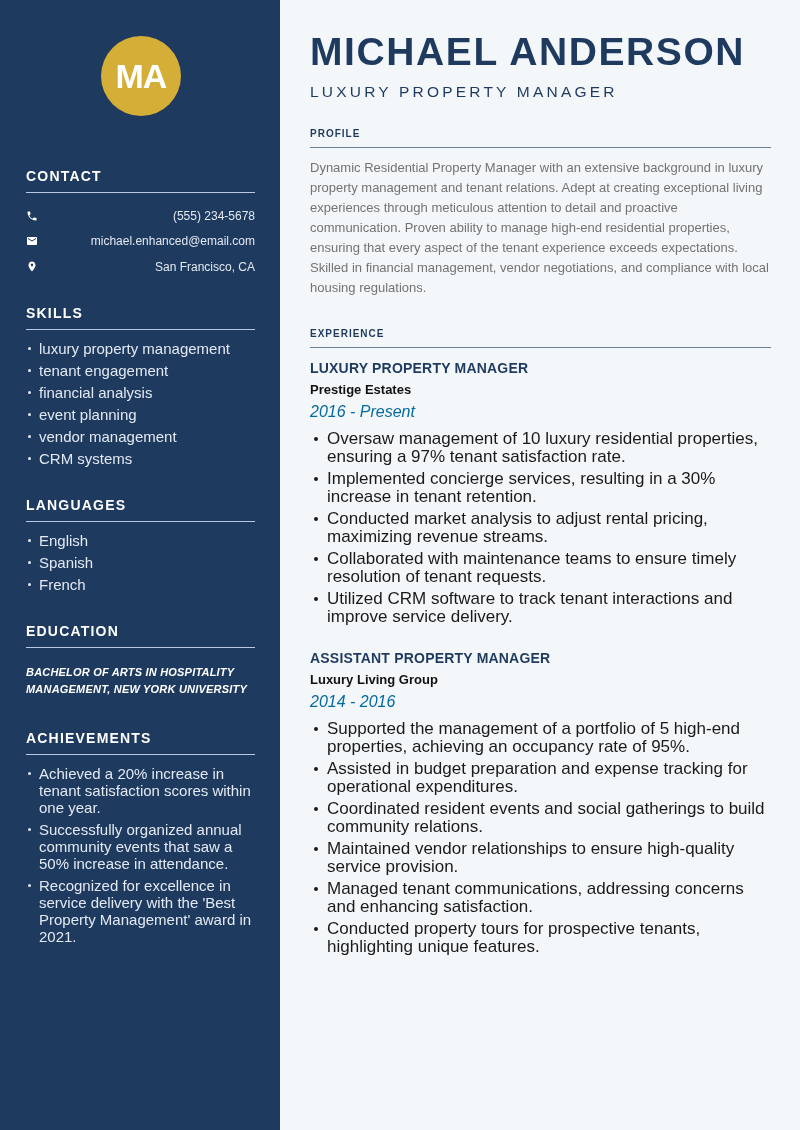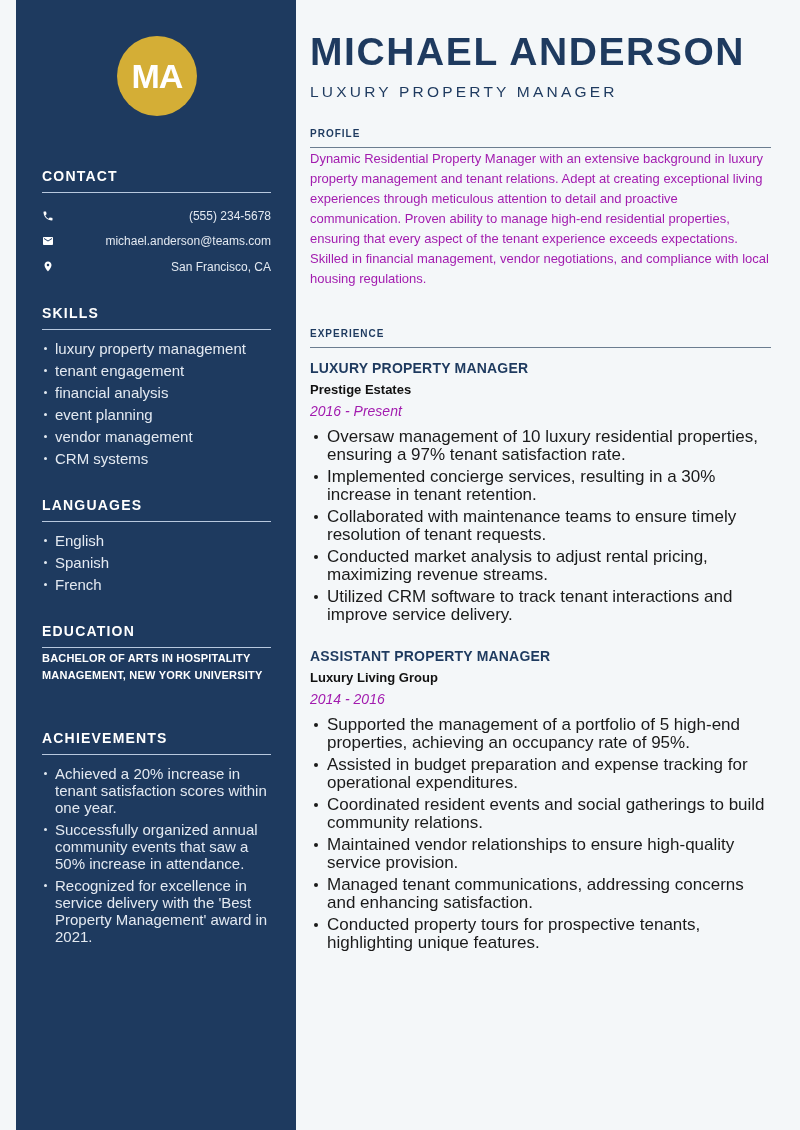--- a/index.html
+++ b/index.html
@@ -3,21 +3,21 @@
 <meta charset="utf-8">
 <style>
   * { box-sizing: border-box; margin: 0; padding: 0; }
   html, body { width: 800px; height: 1130px; overflow: hidden; }
   body {
     font-family: "Liberation Sans", "DejaVu Sans", sans-serif;
     background: #f4f7f9;
     position: relative;
   }
   .sidebar {
-    position: absolute; left: 16px; top: 0; width: 280px; height: 1130px;
+    position: absolute; left: 0; top: 0; width: 280px; height: 1130px;
     background: #1e3a5f; color: #ffffff;
     padding: 0 26px;
   }
   .avatar {
     position: absolute; left: 101px; top: 36px;
     width: 80px; height: 80px; border-radius: 50%;
     background: #d4ae36;
     display: flex; align-items: center; justify-content: center;
     color: #ffffff; font-weight: bold; font-size: 34px; letter-spacing: -1px;
   }
@@ -37,48 +37,48 @@
   .side-list { list-style: none; margin-top: 10px; }
   .side-list li {
     position: relative; padding-left: 13px;
     font-size: 15px; color: #e3e9f1; line-height: 17px; margin-bottom: 5px;
   }
   .side-list li::before {
     content: ""; position: absolute; left: 2px; top: 7px;
     width: 3px; height: 3px; background: #e3e9f1; border-radius: 50%;
   }
   .edu-degree {
-    margin-top: 2px; font-size: 11px; font-weight: bold; line-height: 17px;
-    color: #ffffff; letter-spacing: 0.2px;
+    margin-top: 16px; font-size: 11px; font-weight: bold; line-height: 17px;
+    color: #ffffff; letter-spacing: 0.2px; font-style: italic;
   }
   .main {
     position: absolute; left: 310px; top: 0; width: 461px;
   }
   .name {
     position: absolute; top: 30px; left: 0;
     font-size: 39px; font-weight: bold; color: #1e3a5f; letter-spacing: 1.6px;
     white-space: nowrap;
   }
   .title {
     position: absolute; top: 83px; left: 0;
     font-size: 15.5px; color: #1e3a5f; letter-spacing: 3.2px; white-space: nowrap;
   }
   .main-section { position: absolute; left: 0; width: 461px; }
   .main-heading {
     font-size: 10px; font-weight: bold; color: #1e3a5f; letter-spacing: 1px;
     padding-bottom: 8px; border-bottom: 1.5px solid #6b7d90;
   }
   .profile-text {
-    margin-top: 1px; font-size: 13px; line-height: 20px; color: #a21caf;
+    margin-top: 10px; font-size: 13px; line-height: 20px; color: #737373;
   }
   .job-title {
     font-size: 14px; font-weight: bold; color: #1e3a5f; letter-spacing: 0.2px;
   }
   .company { font-size: 13px; font-weight: bold; color: #111111; margin-top: 6px; }
-  .dates { font-size: 14px; font-style: italic; color: #a21caf; margin-top: 6px; }
+  .dates { font-size: 16px; font-style: italic; color: #0369a1; margin-top: 6px; }
   .bullets { list-style: none; margin-top: 9px; }
   .bullets li {
     position: relative; padding-left: 17px;
     font-size: 17px; line-height: 18px; color: #1a1a1a; margin-bottom: 4px;
   }
   .bullets li::before {
     content: ""; position: absolute; left: 4px; top: 7px;
     width: 4px; height: 4px; background: #1a1a1a; border-radius: 50%;
   }
 </style>
@@ -100,21 +100,21 @@
             </svg>
         </span>
         <span>(555) 234-5678</span>
       </li>
       <li>
         <span class="ic">
           <svg width="12" height="12" viewBox="0 0 24 24">
               <path d="M20 4H4c-1.1 0-2 .9-2 2v12c0 1.1.9 2 2 2h16c1.1 0 2-.9 2-2V6c0-1.1-.9-2-2-2zm0 4l-8 5-8-5V6l8 5 8-5v2z"></path>
             </svg>
         </span>
-        <span>michael.anderson@teams.com</span>
+        <span>michael.enhanced@email.com</span>
       </li>
       <li>
         <span class="ic">
           <svg width="12" height="13" viewBox="0 0 24 24">
               <path d="M12 2C8.1 2 5 5.1 5 9c0 5.3 7 13 7 13s7-7.7 7-13c0-3.9-3.1-7-7-7zm0 9.5c-1.4 0-2.5-1.1-2.5-2.5S10.6 6.5 12 6.5s2.5 1.1 2.5 2.5-1.1 2.5-2.5 2.5z"></path>
             </svg>
         </span>
         <span>San Francisco, CA</span>
       </li>
     </ul>
@@ -168,22 +168,22 @@
   <section class="main-section" style="top:328px;">
     <h2 class="main-heading">EXPERIENCE</h2>
 
     <div style="margin-top:12px;">
       <h3 class="job-title">LUXURY PROPERTY MANAGER</h3>
       <div class="company">Prestige Estates</div>
       <div class="dates">2016 - Present</div>
       <ul class="bullets">
         <li>Oversaw management of 10 luxury residential properties, ensuring a 97% tenant satisfaction rate.</li>
         <li>Implemented concierge services, resulting in a 30% increase in tenant retention.</li>
+        <li>Conducted market analysis to adjust rental pricing, maximizing revenue streams.</li>
         <li>Collaborated with maintenance teams to ensure timely resolution of tenant requests.</li>
-        <li>Conducted market analysis to adjust rental pricing, maximizing revenue streams.</li>
         <li>Utilized CRM software to track tenant interactions and improve service delivery.</li>
       </ul>
     </div>
 
     <div style="margin-top:24px;">
       <h3 class="job-title">ASSISTANT PROPERTY MANAGER</h3>
       <div class="company">Luxury Living Group</div>
       <div class="dates">2014 - 2016</div>
       <ul class="bullets">
         <li>Supported the management of a portfolio of 5 high-end properties, achieving an occupancy rate of 95%.</li>

